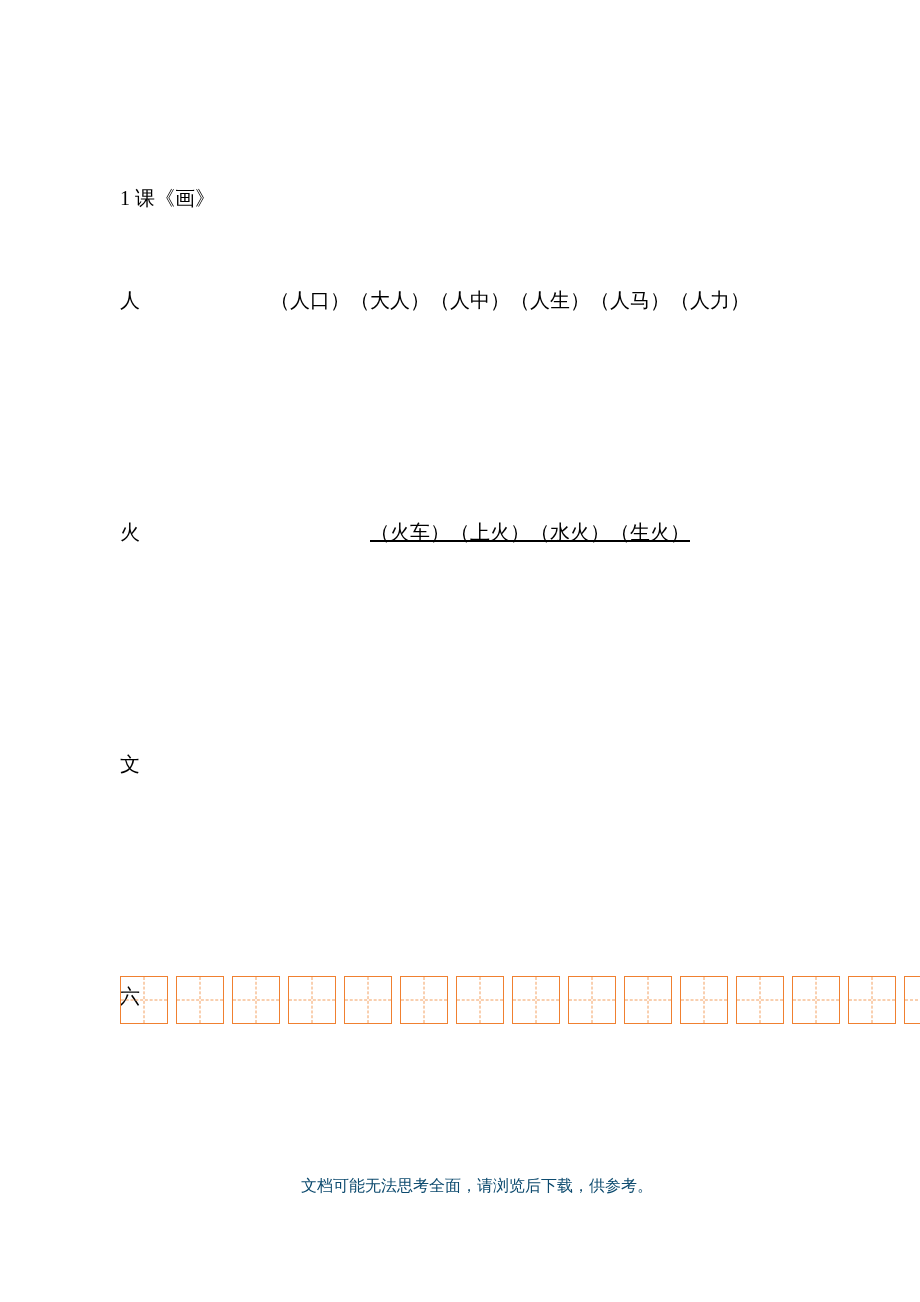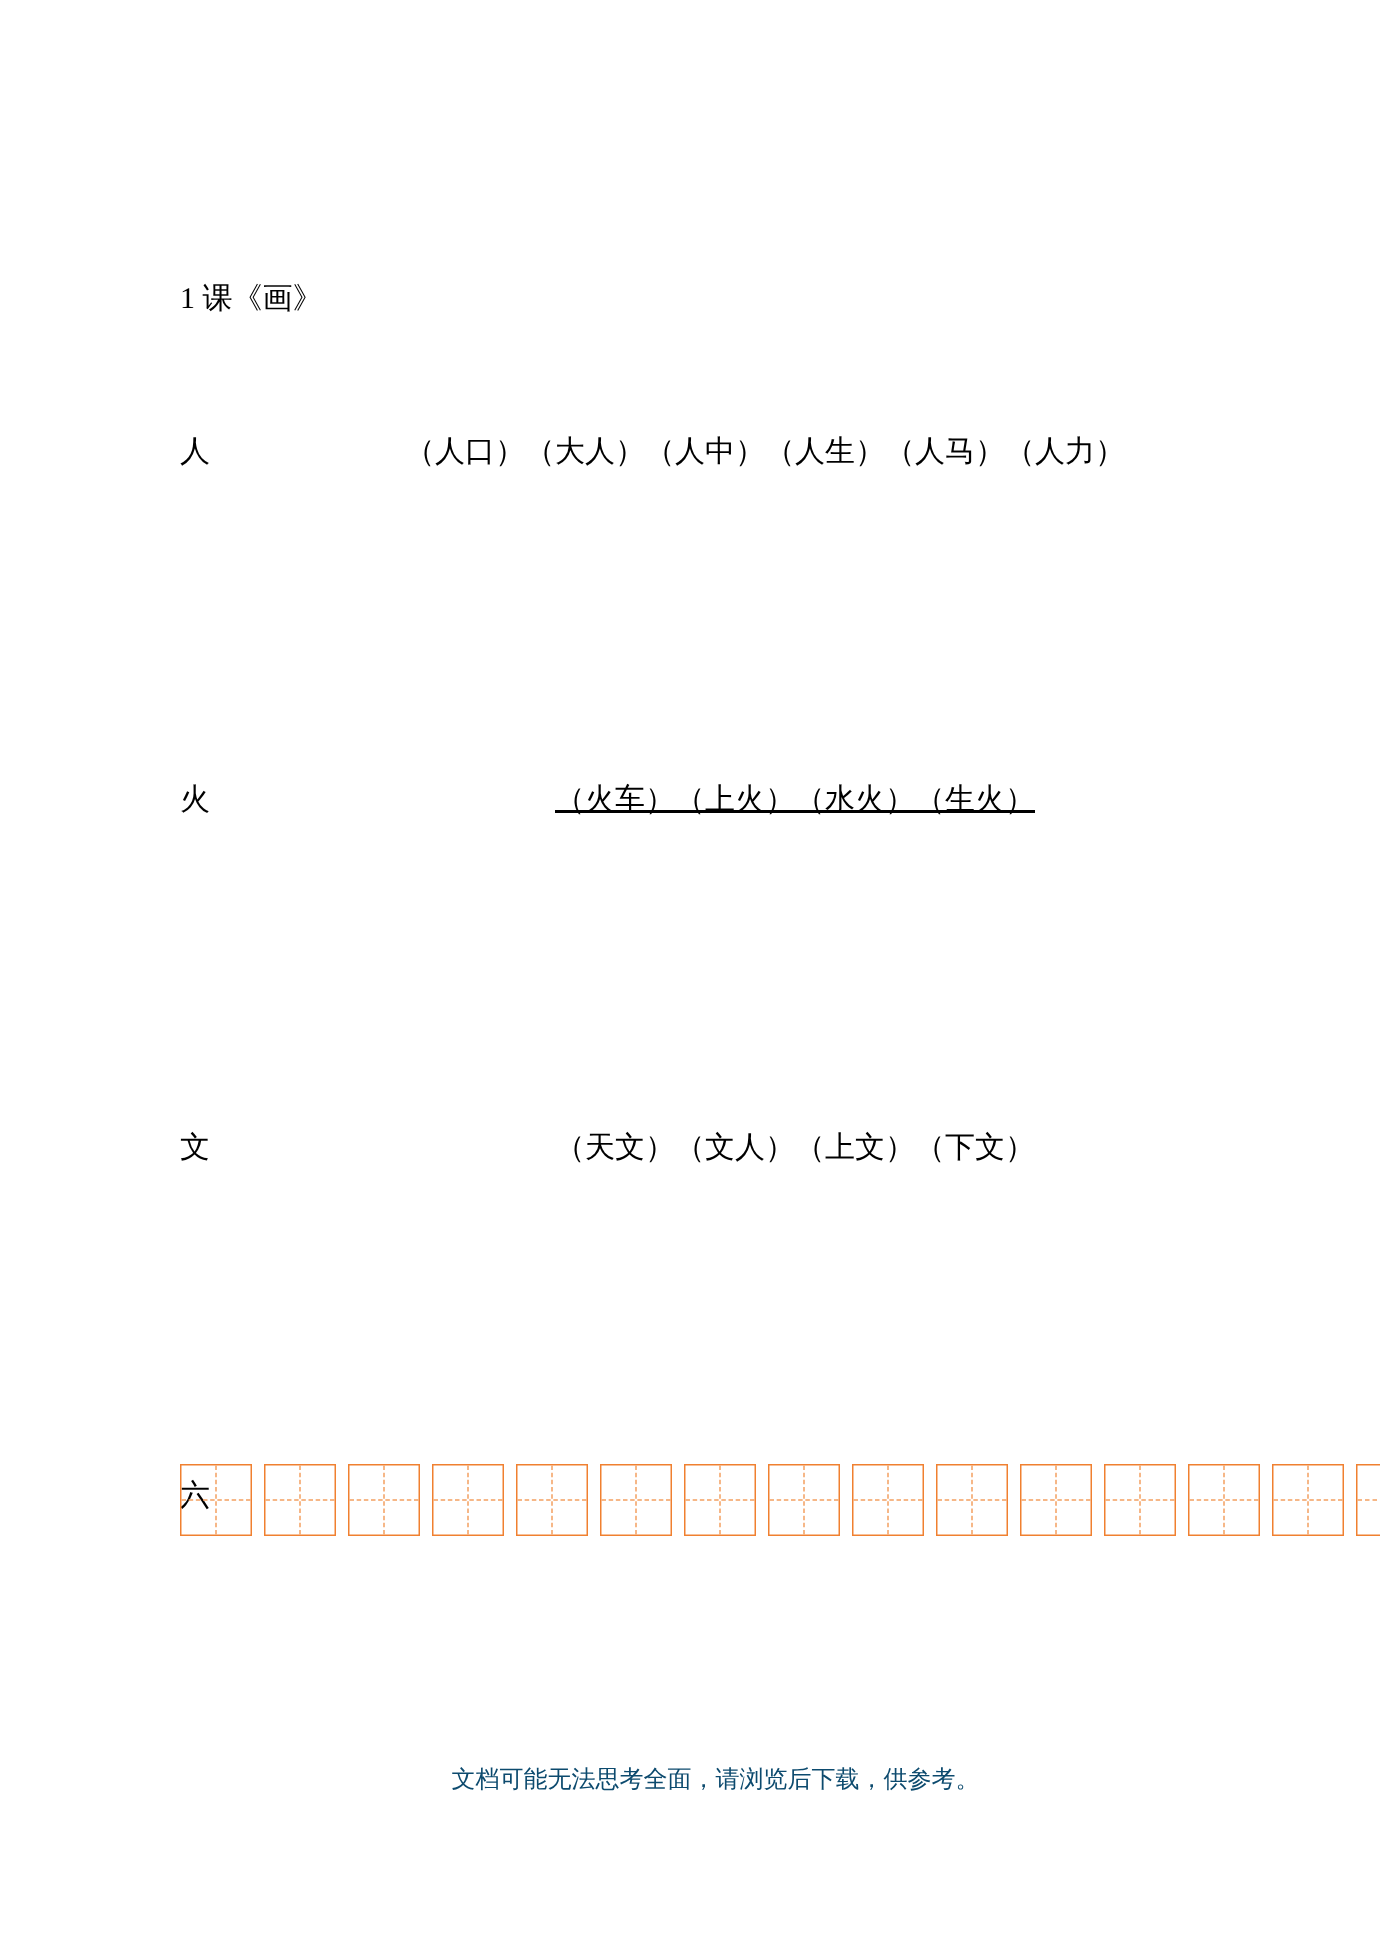--- a/index.html
+++ b/index.html
@@ -103,21 +103,20 @@
     <div class="entry-words">（人口）（大人）（人中）（人生）（人马）（人力）</div>
   </div>
 
   <div class="entry row-2">
     <div class="entry-char">火</div>
     <div class="entry-words">（火车）（上火）（水火）（生火）</div>
   </div>
 
   <div class="entry row-3">
     <div class="entry-char">文</div>
-    <div class="entry-words">（天文）（文人）（上文）（下文）</div>
   </div>
 
   <div class="entry row-4">
     <div class="entry-char">六</div>
   </div>
 </div>
 
 <div class="grid-row" id="grid-row">
     <div class="tian-cell"></div>
     <div class="tian-cell"></div>

